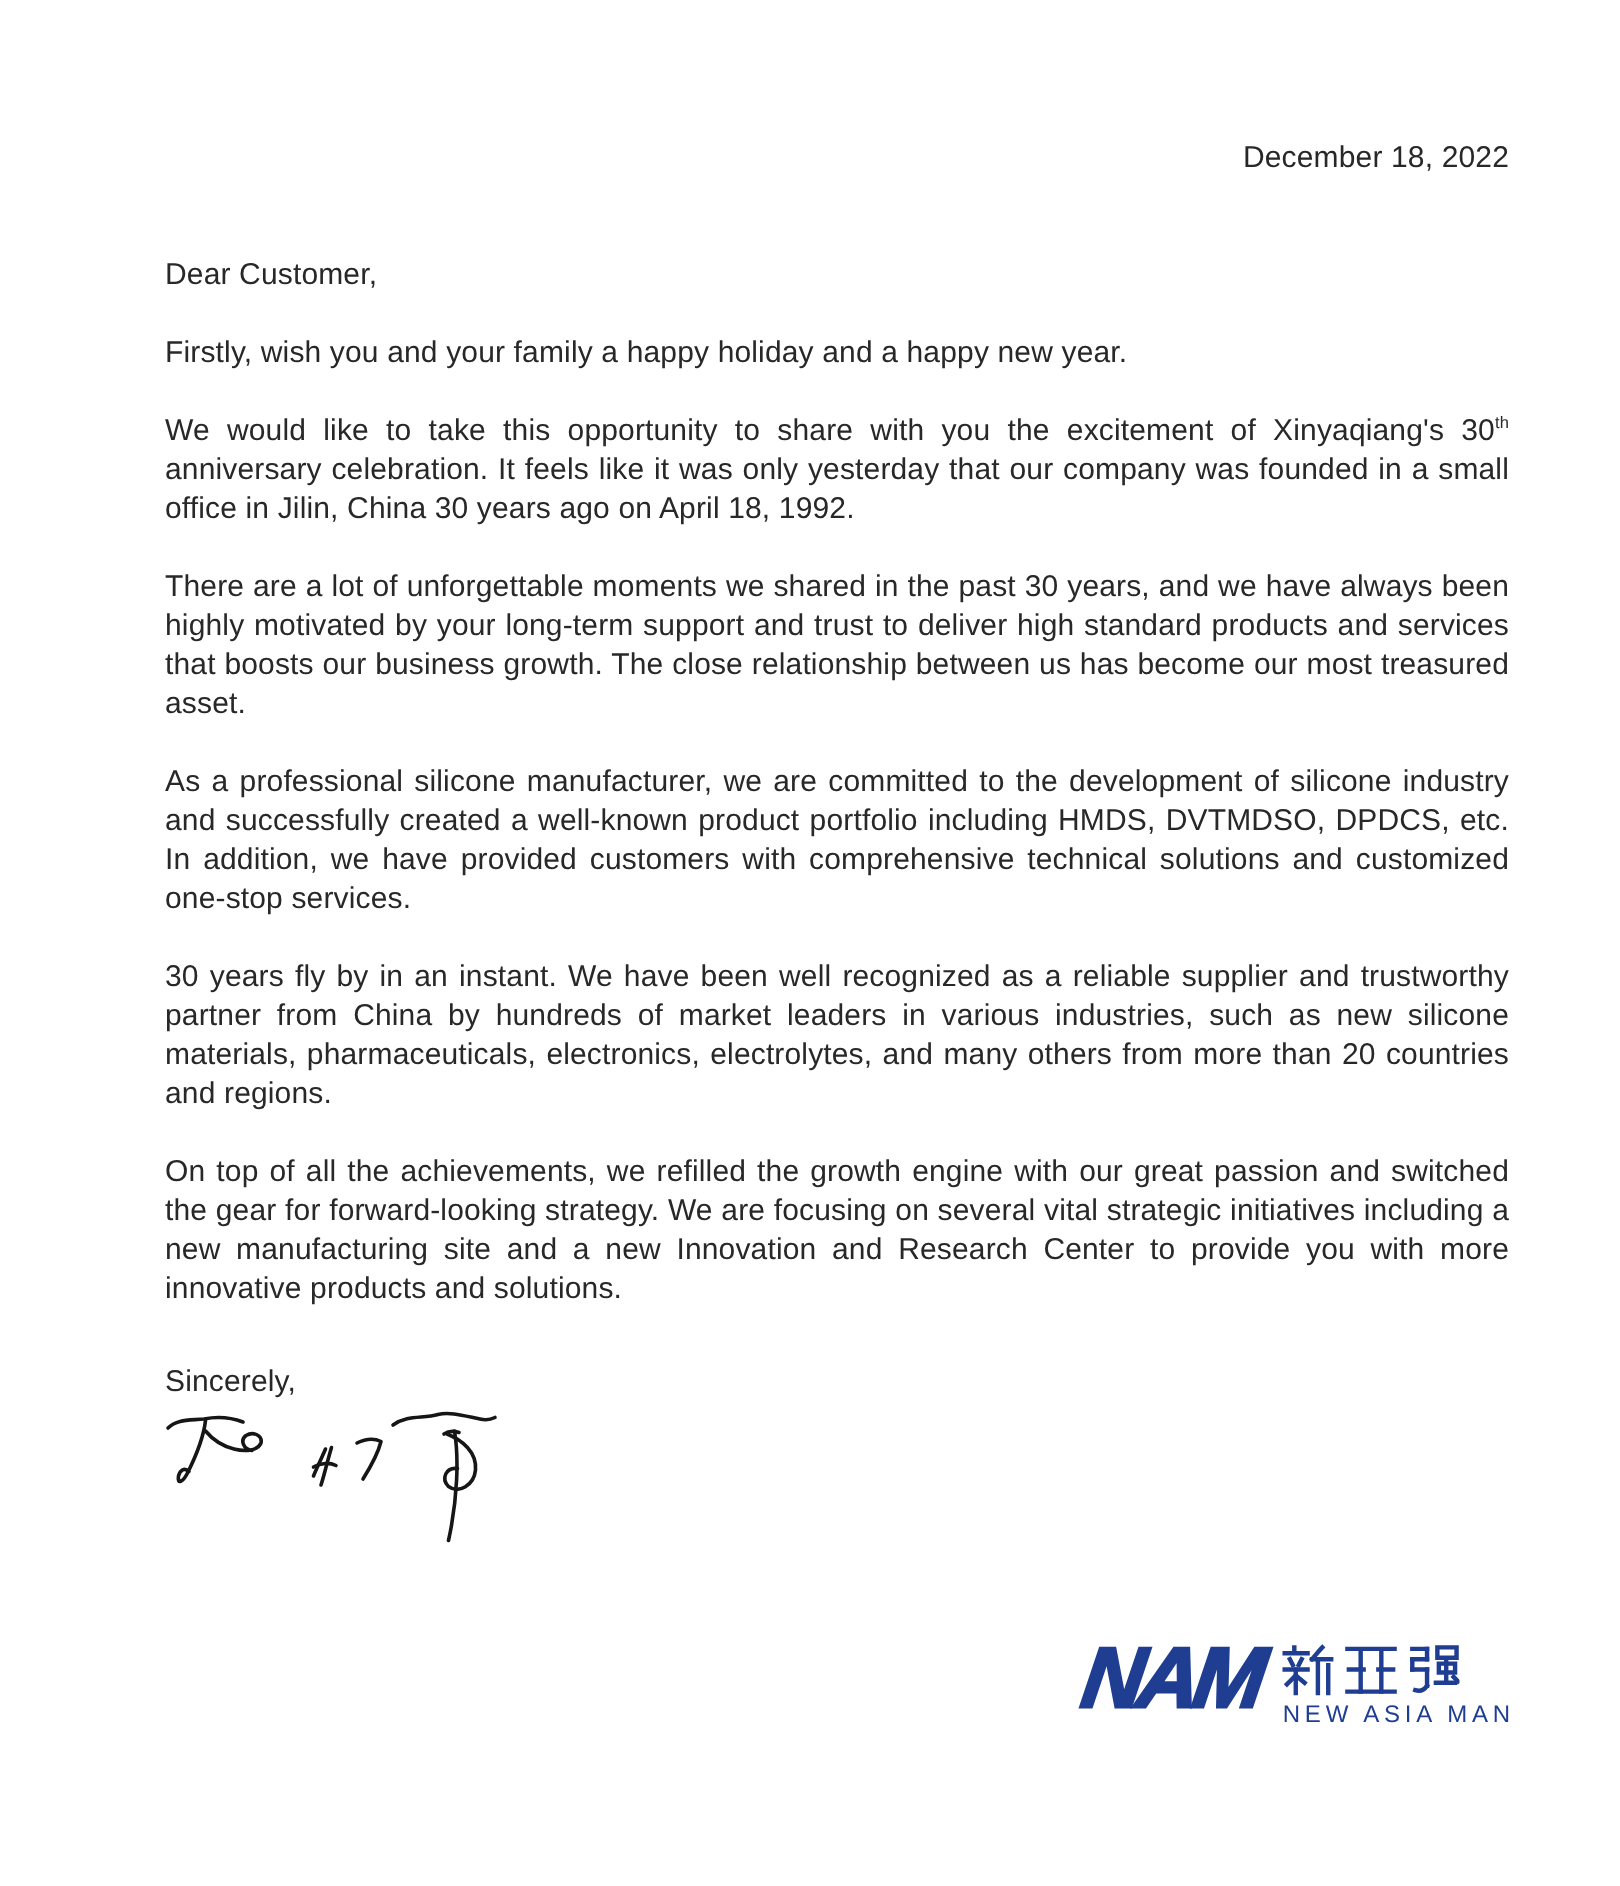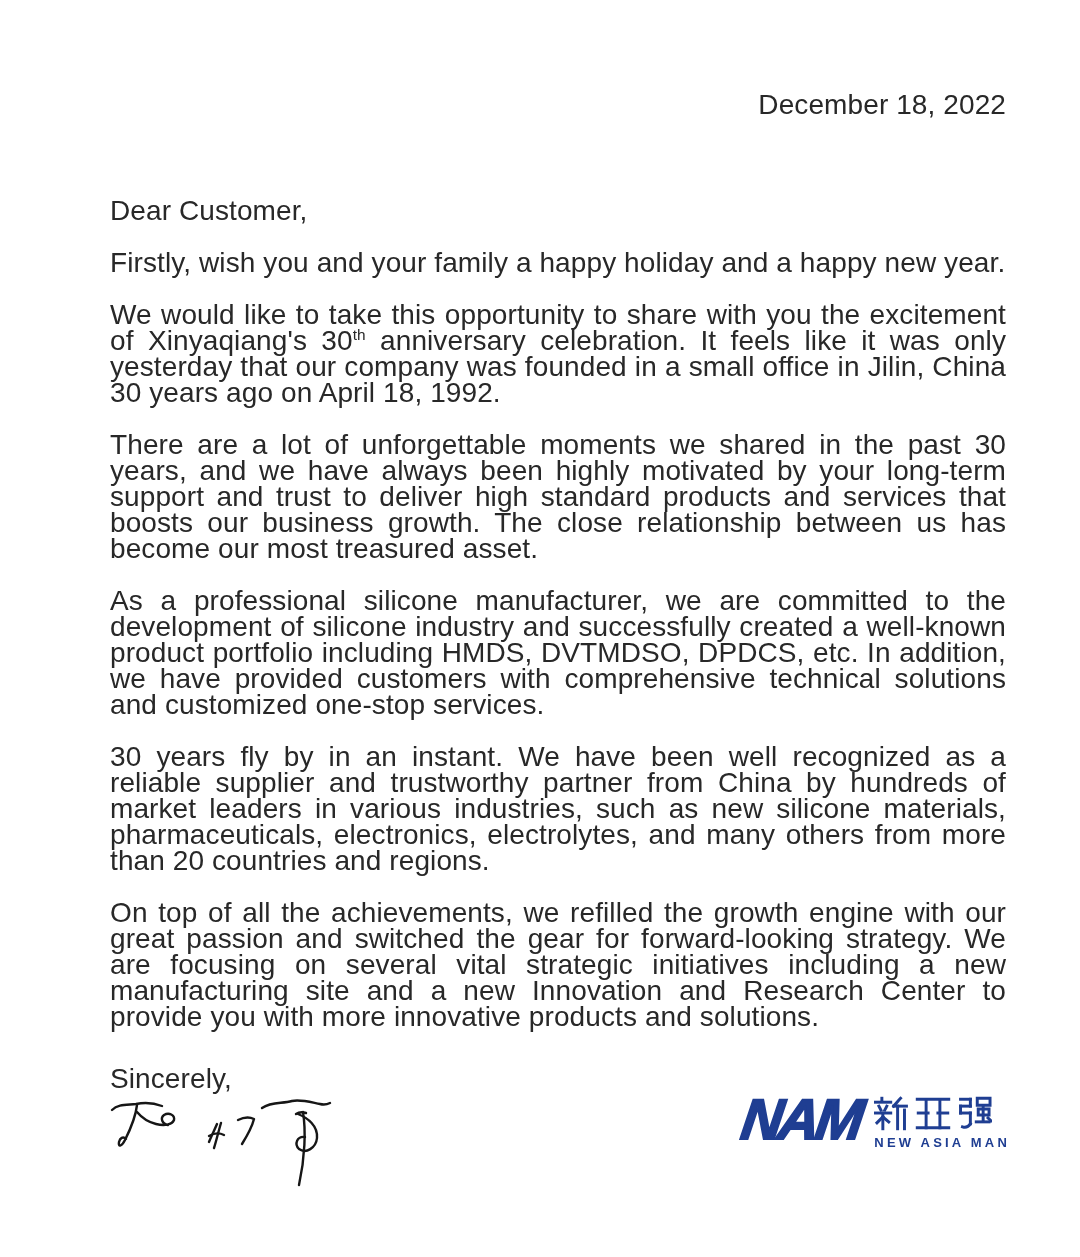--- a/index.html
+++ b/index.html
@@ -11,25 +11,25 @@
   body{
     width:1080px;height:1257px;
     font-family:"Liberation Sans","DejaVu Sans",sans-serif;
     color:var(--text-color);
     position:relative;
     overflow:hidden;
   }
   .page{position:absolute;inset:0;background:#ffffff;}
   .content{
     position:absolute;left:110px;right:74px;top:0;
-    font-size:28px;line-height:26px;
+    font-size:20px;line-height:26px;
     letter-spacing:0.1px;
   }
   .date{margin-top:92px;text-align:right;}
-  .salutation{margin-top:80px;}
+  .salutation{margin-top:52px;}
   .para{margin-top:26px;text-align:justify;}
   .para sup{font-size:0.55em;vertical-align:super;line-height:0;}
   .closing{margin-top:36px;}
   .signature-svg{
     display:block;margin-top:6px;height:64px;width:240px;
     overflow:visible;
   }
   .sig-block div{line-height:26px;}
   
   .logo{
@@ -42,21 +42,21 @@
     letter-spacing:-4px;line-height:46px;
     transform:skewX(-8deg);
     -webkit-text-stroke:2px var(--logo-blue);
     color:var(--logo-blue);
     padding-right:6px;
   }
   .logo-right{display:flex;flex-direction:column;align-items:flex-start;}
   .cjk-svg{display:block;width:118px;height:36px;}
   .cjk-svg path{stroke:var(--logo-blue);stroke-width:3;fill:none;stroke-linecap:square;}
   .logo-subtitle{
-    margin-top:3px;font-size:13px;font-weight:bold;
+    margin-top:3px;font-size:16px;font-weight:normal;
     letter-spacing:3.2px;color:var(--logo-blue);white-space:nowrap;
   }
   .signature-svg path{stroke:#161616;stroke-width:2.4;fill:none;stroke-linecap:round;stroke-linejoin:round;}
 </style>
 </head>
 <body>
 
 <div class="page">
   <div class="content">
 

